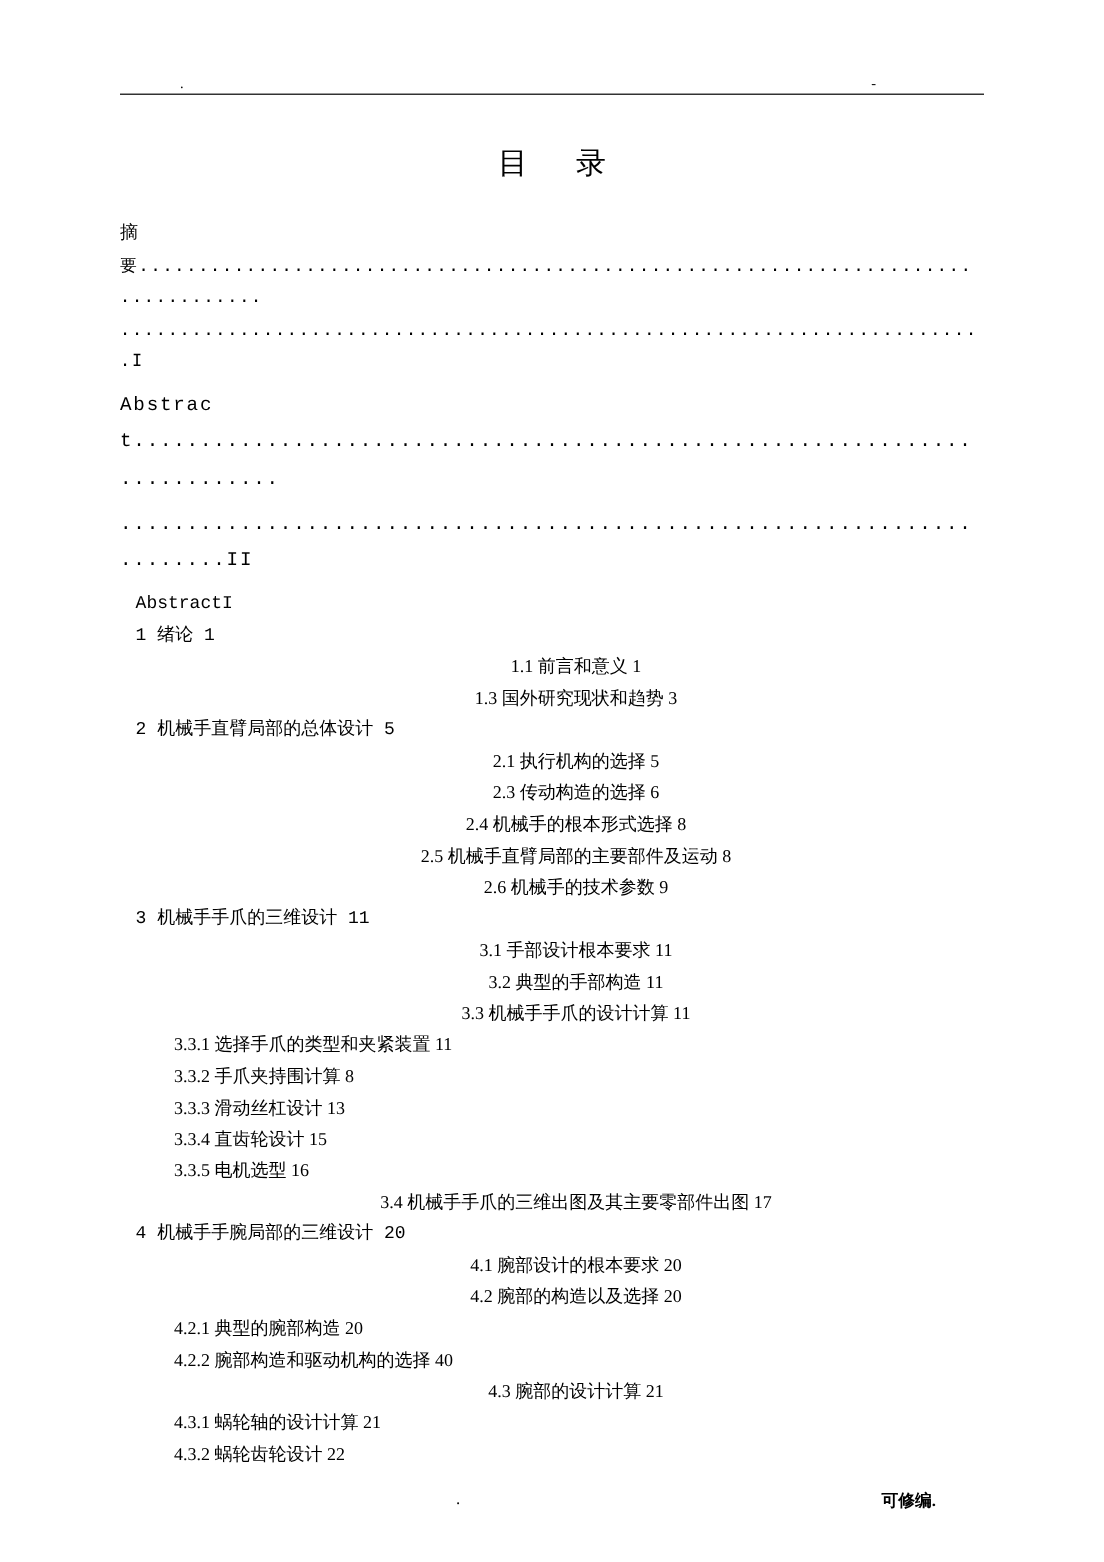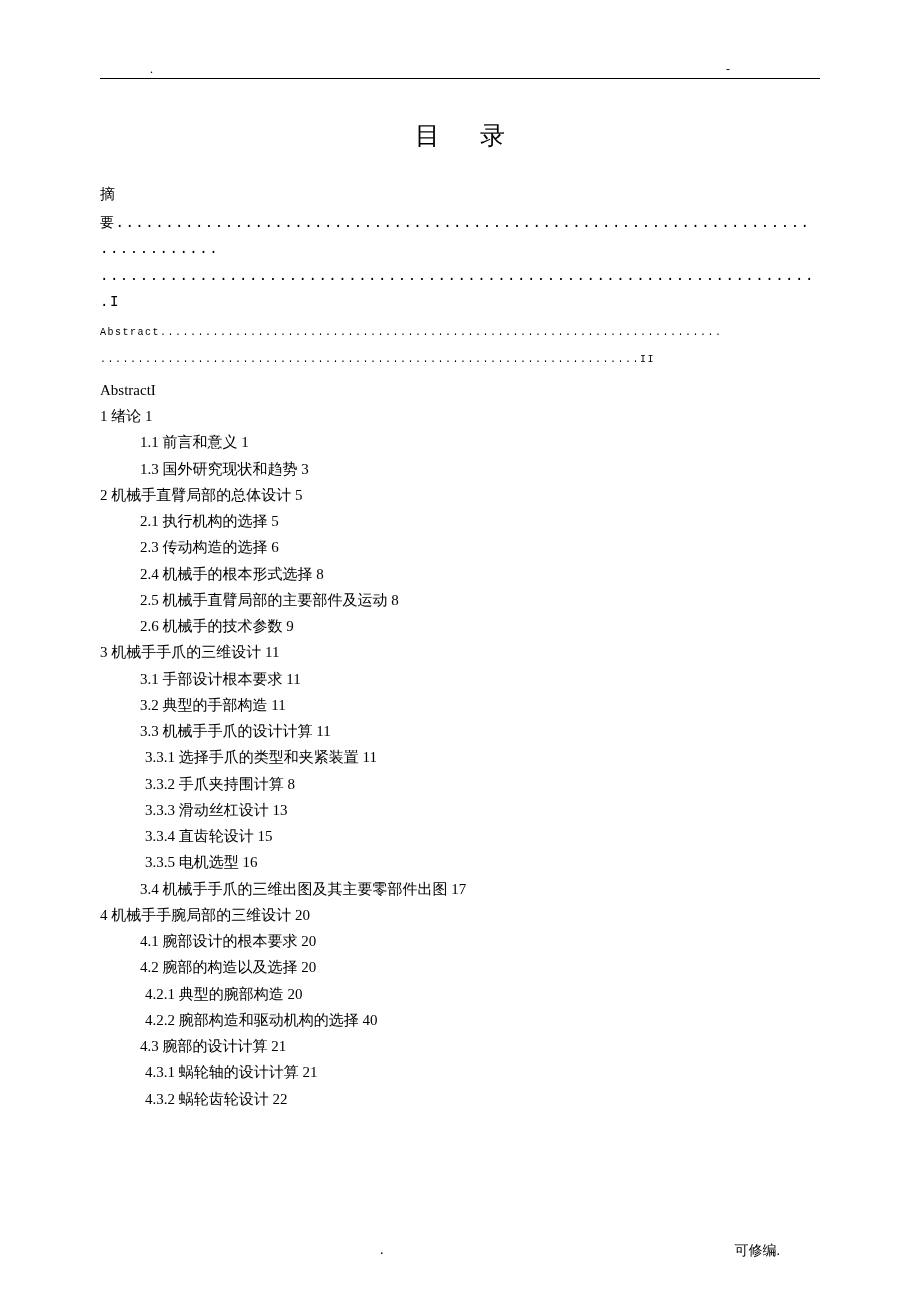--- a/index.html
+++ b/index.html
@@ -48,49 +48,50 @@
   }
   .dotted-fill {
     word-break: break-all;
     overflow-wrap: anywhere;
     letter-spacing: 1.5px;
     font-family: monospace, "SimSun";
     font-size: 14px;
   }
   .mono {
     font-family: "Courier New", monospace;
-    font-size: 10px;
+    font-size: 16px;
   }
   .abstract-line {
     line-height: 1.9;
   }
   .gap {
     height: 8px;
   }
   .toc-entry {
     white-space: pre-wrap;
     font-size: 15px;
   }
-  .l0 { margin-left: 0; }
-  .l1 { margin-left: 40px; }
+  .l0 { margin-left: 13px; font-family: Liberation Mono, monospace; }
+  .l1 { margin-left: 40px; text-align: center; }
   .l2 { margin-left: 45px; }
   .footer {
     position: absolute;
     bottom: 60px;
     left: 100px;
     right: 100px;
     font-size: 14px;
   }
   .footer .dot {
     position: absolute;
     left: 280px;
   }
   .footer .txt {
     position: absolute;
     right: 40px;
+    font-weight: bold;
   }
 </style>
 </head>
 <body>
 
 <div class="page">
 
   <div class="header-rule">
     <span class="dot">.</span>
     <span class="dash">-</span>

